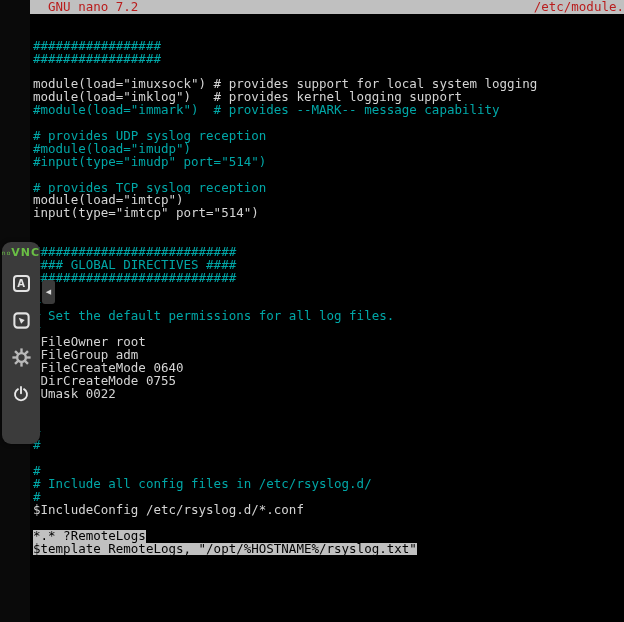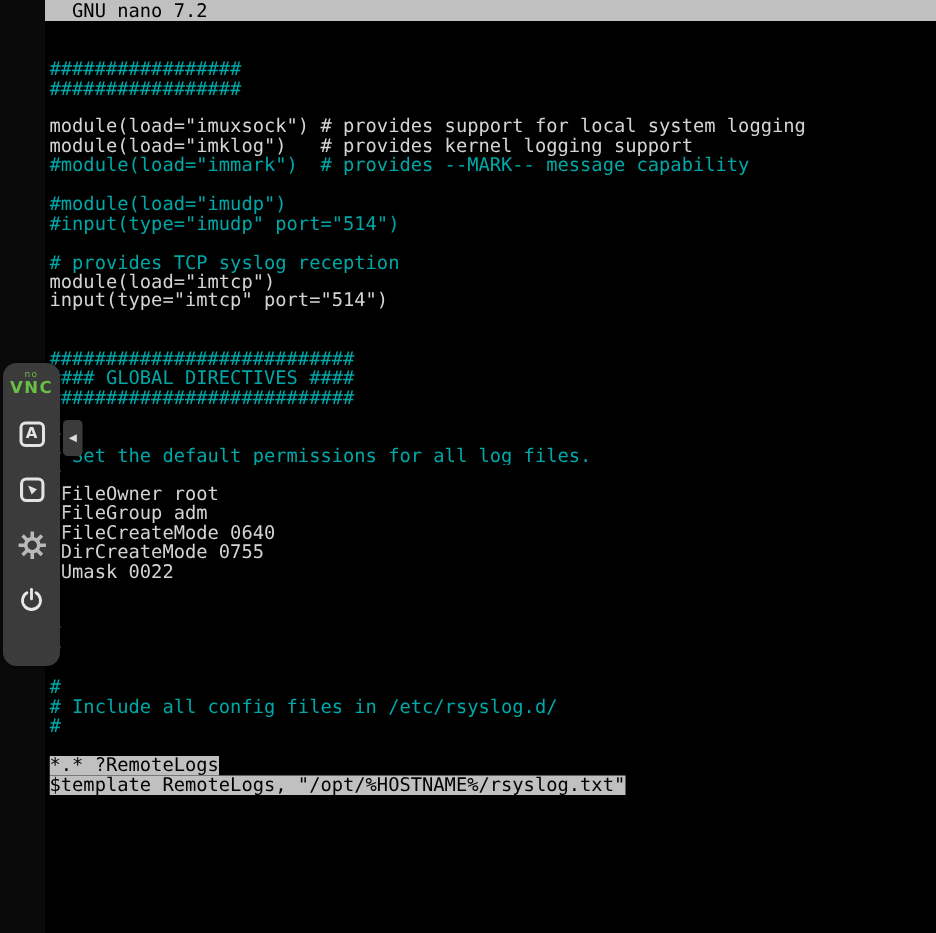--- a/index.html
+++ b/index.html
@@ -13,46 +13,45 @@
   .screen { position:absolute; inset:0; }
 
   
   .terminal {
     position:absolute; left:30px; top:0; width:594px; height:622px;
     background:var(--term_bg,#000);
   }
   .nano-header {
     height:14px;
     background:var(--header_bg,#c0c0c0);
-    color:#000000;
+    color:#b91c1c;
     font-size:12.5px; line-height:14px;
     display:flex; justify-content:space-between;
     white-space:pre; overflow:hidden;
     padding-left:3px;
-    flex-direction:column;
   }
   .term-body { padding-left:3px; overflow:hidden; }
   .line { height:12.9px; line-height:12.9px; font-size:12.5px; white-space:pre; overflow:hidden; }
   .line.cyan { color:var(--cyan,#00a7a7); }
   .line.fg   { color:var(--fg,#d4d4d4); }
   .line.sel  { color:var(--fg,#d4d4d4); }
   .line.sel .selspan { background:var(--sel_bg,#c0c0c0); color:var(--sel_fg,#000); }
 
   
   .vnc-panel {
     position:absolute; left:2px; top:242px; width:38px; height:202px;
     background:var(--panel_bg,#3b3b3b);
     border-radius:9px;
     display:flex; flex-direction:column; align-items:center;
     padding-top:5px; gap:13px;
     z-index:5;
     box-shadow:0 0 4px rgba(0,0,0,.6);
   }
   .vnc-logo {
-    display:flex; flex-direction:column; align-items:center; line-height:1;
+    display:flex; align-items:center; line-height:1;
     font-family:"DejaVu Sans", sans-serif;
     color:var(--logo_green,#6abf45);
     user-select:none;
   }
   .logo-no  { font-size:6px; letter-spacing:1px; }
   .logo-vnc { font-size:11px; font-weight:bold; letter-spacing:1px; }
   .vnc-btn {
     background:none; border:none; padding:0;
     width:24px; height:24px;
     display:flex; align-items:center; justify-content:center;
@@ -89,20 +88,21 @@
     <div class="term-body">
         <div class="line fg"></div>
         <div class="line fg"></div>
         <div class="line cyan">#################</div>
         <div class="line cyan">#################</div>
         <div class="line fg"></div>
         <div class="line fg">module(load="imuxsock") # provides support for local system logging</div>
         <div class="line fg">module(load="imklog")   # provides kernel logging support</div>
         <div class="line cyan">#module(load="immark")  # provides --MARK-- message capability</div>
         <div class="line fg"></div>
+        <div class="line cyan"># provides UDP syslog reception</div>
         <div class="line cyan">#module(load="imudp")</div>
         <div class="line cyan">#input(type="imudp" port="514")</div>
         <div class="line fg"></div>
         <div class="line cyan"># provides TCP syslog reception</div>
         <div class="line fg">module(load="imtcp")</div>
         <div class="line fg">input(type="imtcp" port="514")</div>
         <div class="line fg"></div>
         <div class="line fg"></div>
         <div class="line cyan">###########################</div>
         <div class="line cyan">#### GLOBAL DIRECTIVES ####</div>
@@ -117,20 +117,21 @@
         <div class="line fg">$DirCreateMode 0755</div>
         <div class="line fg">$Umask 0022</div>
         <div class="line fg"></div>
         <div class="line fg"></div>
         <div class="line cyan">#</div>
         <div class="line cyan">#</div>
         <div class="line fg"></div>
         <div class="line cyan">#</div>
         <div class="line cyan"># Include all config files in /etc/rsyslog.d/</div>
         <div class="line cyan">#</div>
+        <div class="line fg">$IncludeConfig /etc/rsyslog.d/*.conf</div>
         <div class="line fg"></div>
         <div class="line sel"><span class="selspan">*.* ?RemoteLogs</span></div>
         <div class="line sel"><span class="selspan">$template RemoteLogs, "/opt/%HOSTNAME%/rsyslog.txt"</span></div>
       </div>
   </div>
 
   <div class="vnc-panel">
     <div class="vnc-logo">
       <span class="logo-no">no</span>
       <span class="logo-vnc">VNC</span>

